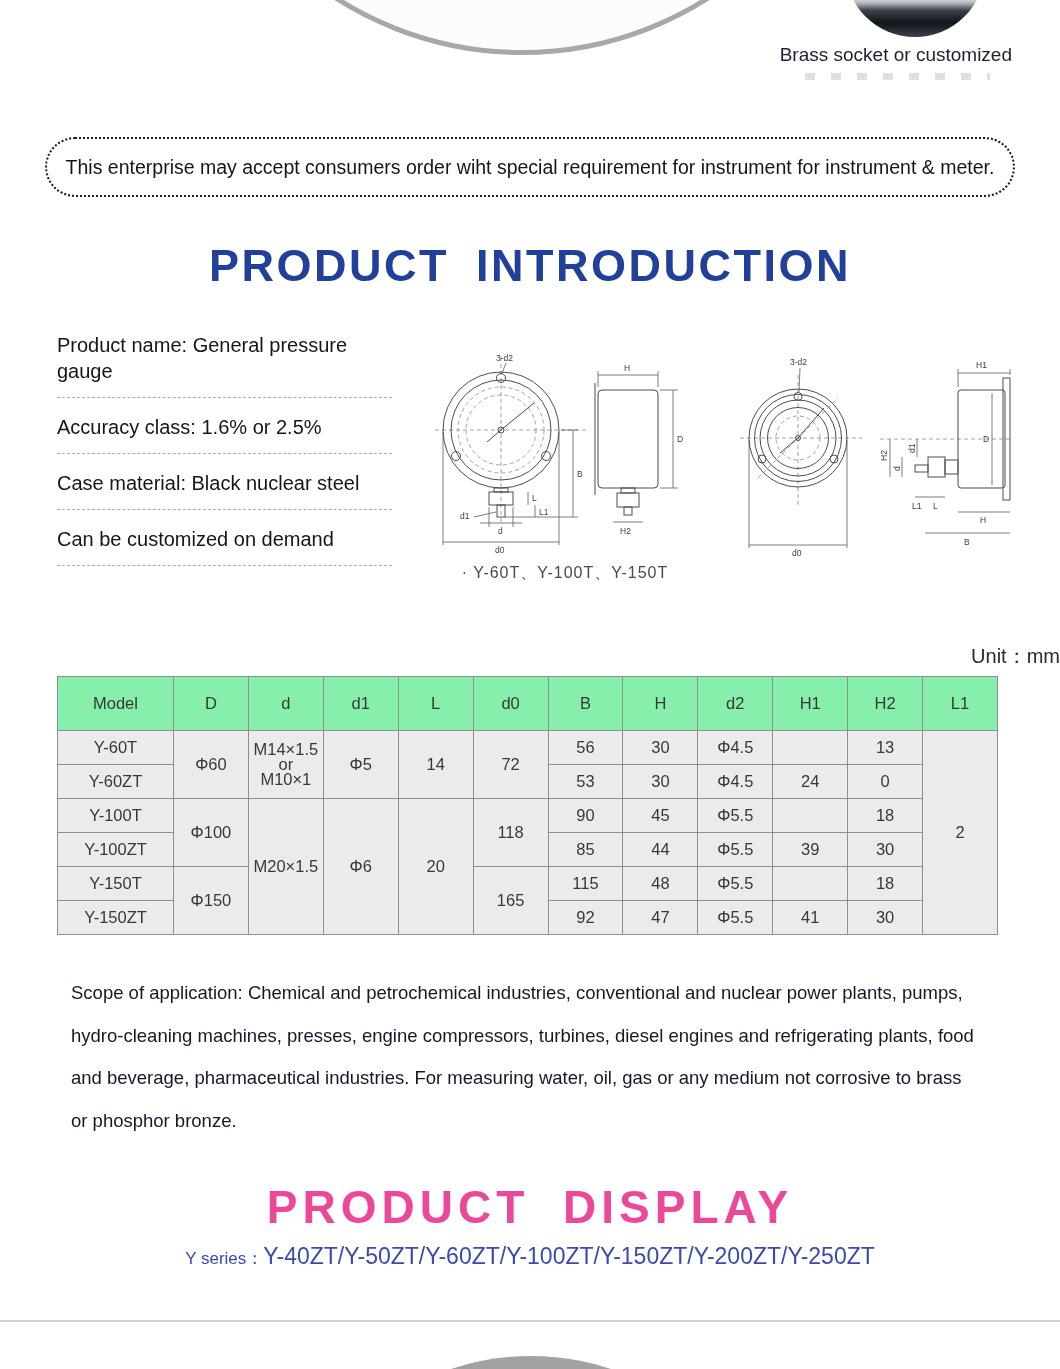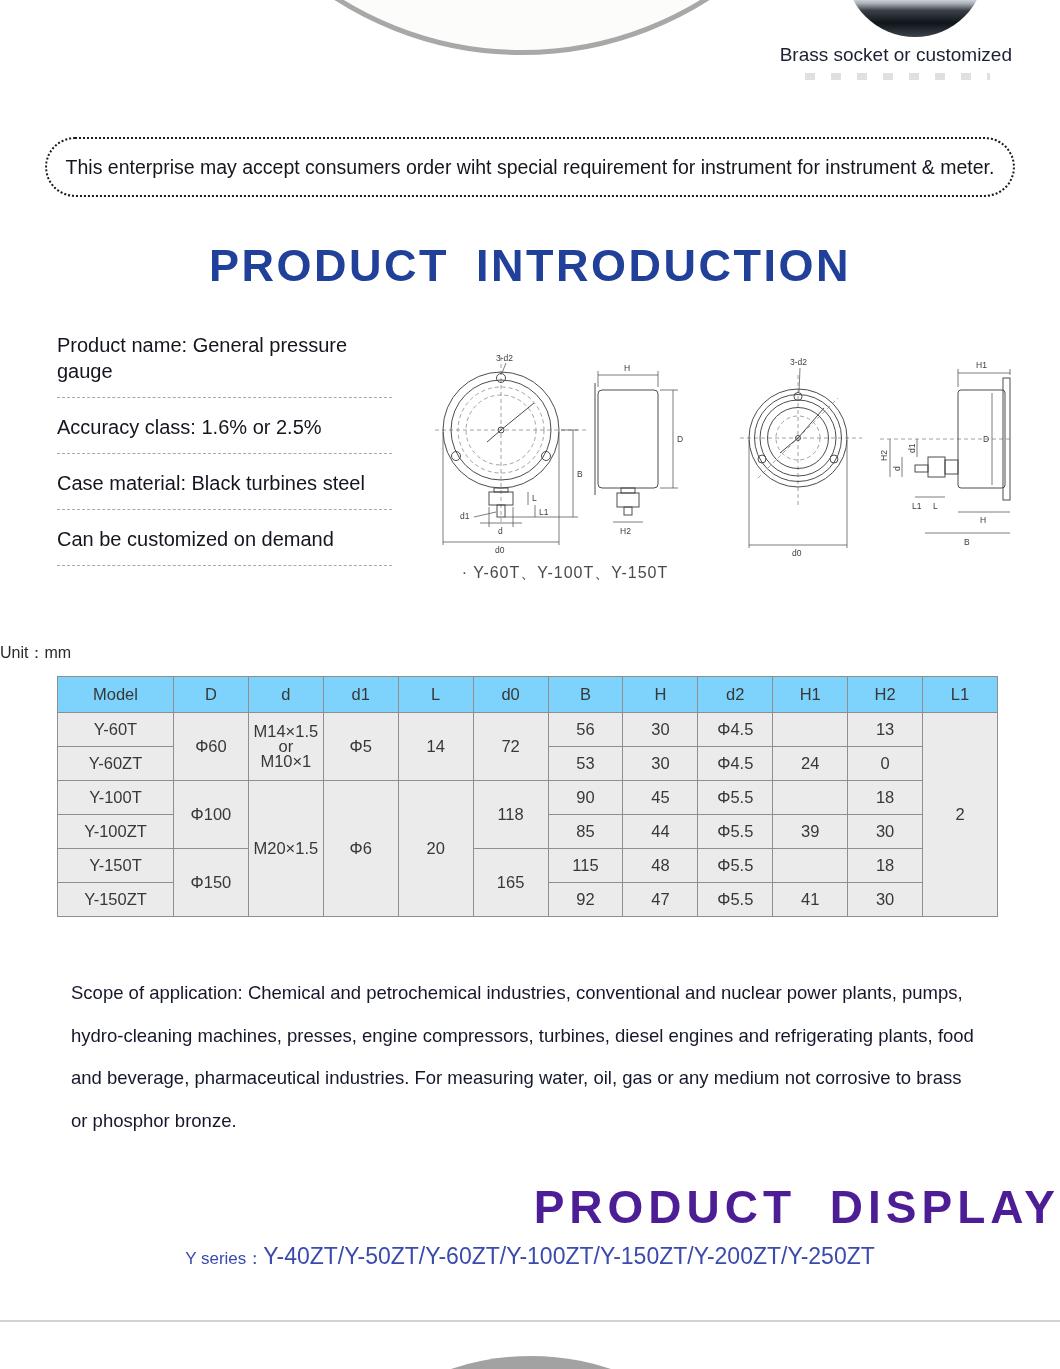--- a/index.html
+++ b/index.html
@@ -13,40 +13,40 @@
   .socket-caption{position:absolute;top:44px;right:48px;font-size:19px;color:#1c2030;}
   .faint-marks{position:absolute;top:73px;right:70px;width:185px;height:7px;opacity:.45;
         background:repeating-linear-gradient(90deg,#b9b9c2 0 10px,transparent 10px 26px);}
   
   .notice-box{position:absolute;left:45px;top:137px;width:970px;height:60px;box-sizing:border-box;
         border:2px dotted #1a1a1a;border-radius:30px;display:flex;align-items:center;justify-content:center;}
   .notice-box span{font-size:19.5px;color:#15151f;}
   
   .intro-title{position:absolute;top:240px;left:0;width:100%;text-align:center;margin:0;
         font-size:45px;font-weight:bold;letter-spacing:2.5px;word-spacing:12px;color:#21409a;}
-  .display-title{position:absolute;top:1180px;left:0;width:100%;text-align:right;margin:0;
-        font-size:46px;font-weight:bold;letter-spacing:5px;word-spacing:16px;color:#4c1d95;}
+  .display-title{position:absolute;top:1180px;left:0;width:100%;text-align:center;margin:0;
+        font-size:46px;font-weight:bold;letter-spacing:5px;word-spacing:16px;color:#ec4899;}
   
   .spec-list{position:absolute;left:57px;top:332px;width:335px;list-style:none;margin:0;padding:0;}
   .spec-list li{font-size:20px;color:#15151f;line-height:26px;padding-bottom:13px;margin-bottom:16px;
         border-bottom:1px dashed #a9a9a9;}
   
   .drawing{position:absolute;}
   .drawing svg{display:block;}
   .drawing-caption{position:absolute;font-size:16px;color:#4a4a4a;text-align:center;letter-spacing:1px;}
   .tline{stroke:#4c4c4c;stroke-width:1;fill:none;}
   .tdash{stroke:#8a8a8a;stroke-width:0.8;fill:none;stroke-dasharray:4 3;}
   .tdim{stroke:#5a5a5a;stroke-width:0.8;fill:none;}
   .tlabel{font-size:8.5px;fill:#3c3c3c;font-family:"Liberation Sans",sans-serif;}
   
-  .unit-label{position:absolute;top:643px;left:0;width:100%;text-align:left;font-size:16px;color:#2a2a2a;}
+  .unit-label{position:absolute;top:643px;left:0;width:100%;text-align:right;font-size:20px;color:#2a2a2a;}
   table.dims{position:absolute;left:57px;top:676px;border-collapse:collapse;table-layout:fixed;width:941px;}
   table.dims th,table.dims td{border:1px solid #8f8f8f;text-align:center;font-weight:normal;
         font-size:16.5px;color:#383838;padding:0;}
-  table.dims thead tr{height:36px;background:#7dd3fc;}
+  table.dims thead tr{height:54px;background:#86efac;}
   table.dims tbody tr{height:34px;}
   table.dims tbody td{background:#ebebeb;}
   td.model-cell{text-align:left;padding-left:26px;}
   td.thread-cell{font-size:14px;line-height:15px;}
   
   .scope{position:absolute;left:71px;top:972px;width:940px;}
   .scope div{font-size:18.5px;line-height:42.5px;color:#15182a;white-space:nowrap;}
   
   .y-series{position:absolute;top:1243px;left:0;width:100%;text-align:center;color:#3a4aad;}
   .y-series .lbl{font-size:17px;}
@@ -68,21 +68,21 @@
 
   <div class="notice-box">
     <span>This enterprise may accept consumers order wiht special requirement for instrument for instrument &amp; meter.</span>
   </div>
 
   <h1 class="intro-title">PRODUCT INTRODUCTION</h1>
 
   <ul class="spec-list">
     <li>Product name: General pressure gauge</li>
     <li>Accuracy class: 1.6% or 2.5%</li>
-    <li>Case material: Black turbines steel</li>
+    <li>Case material: Black nuclear steel</li>
     <li>Can be customized on demand</li>
   </ul>
 
   <div class="drawing" style="left:430px;top:345px;">
     <svg width="300" height="215" viewBox="0 0 300 215">
 
       <line class="tdash" x1="5" y1="85" x2="158" y2="85"></line>
       <line class="tdash" x1="71" y1="12" x2="71" y2="178"></line>
       <circle class="tline" cx="71" cy="85" r="58"></circle>
       <circle class="tline" cx="71" cy="85" r="50"></circle>

